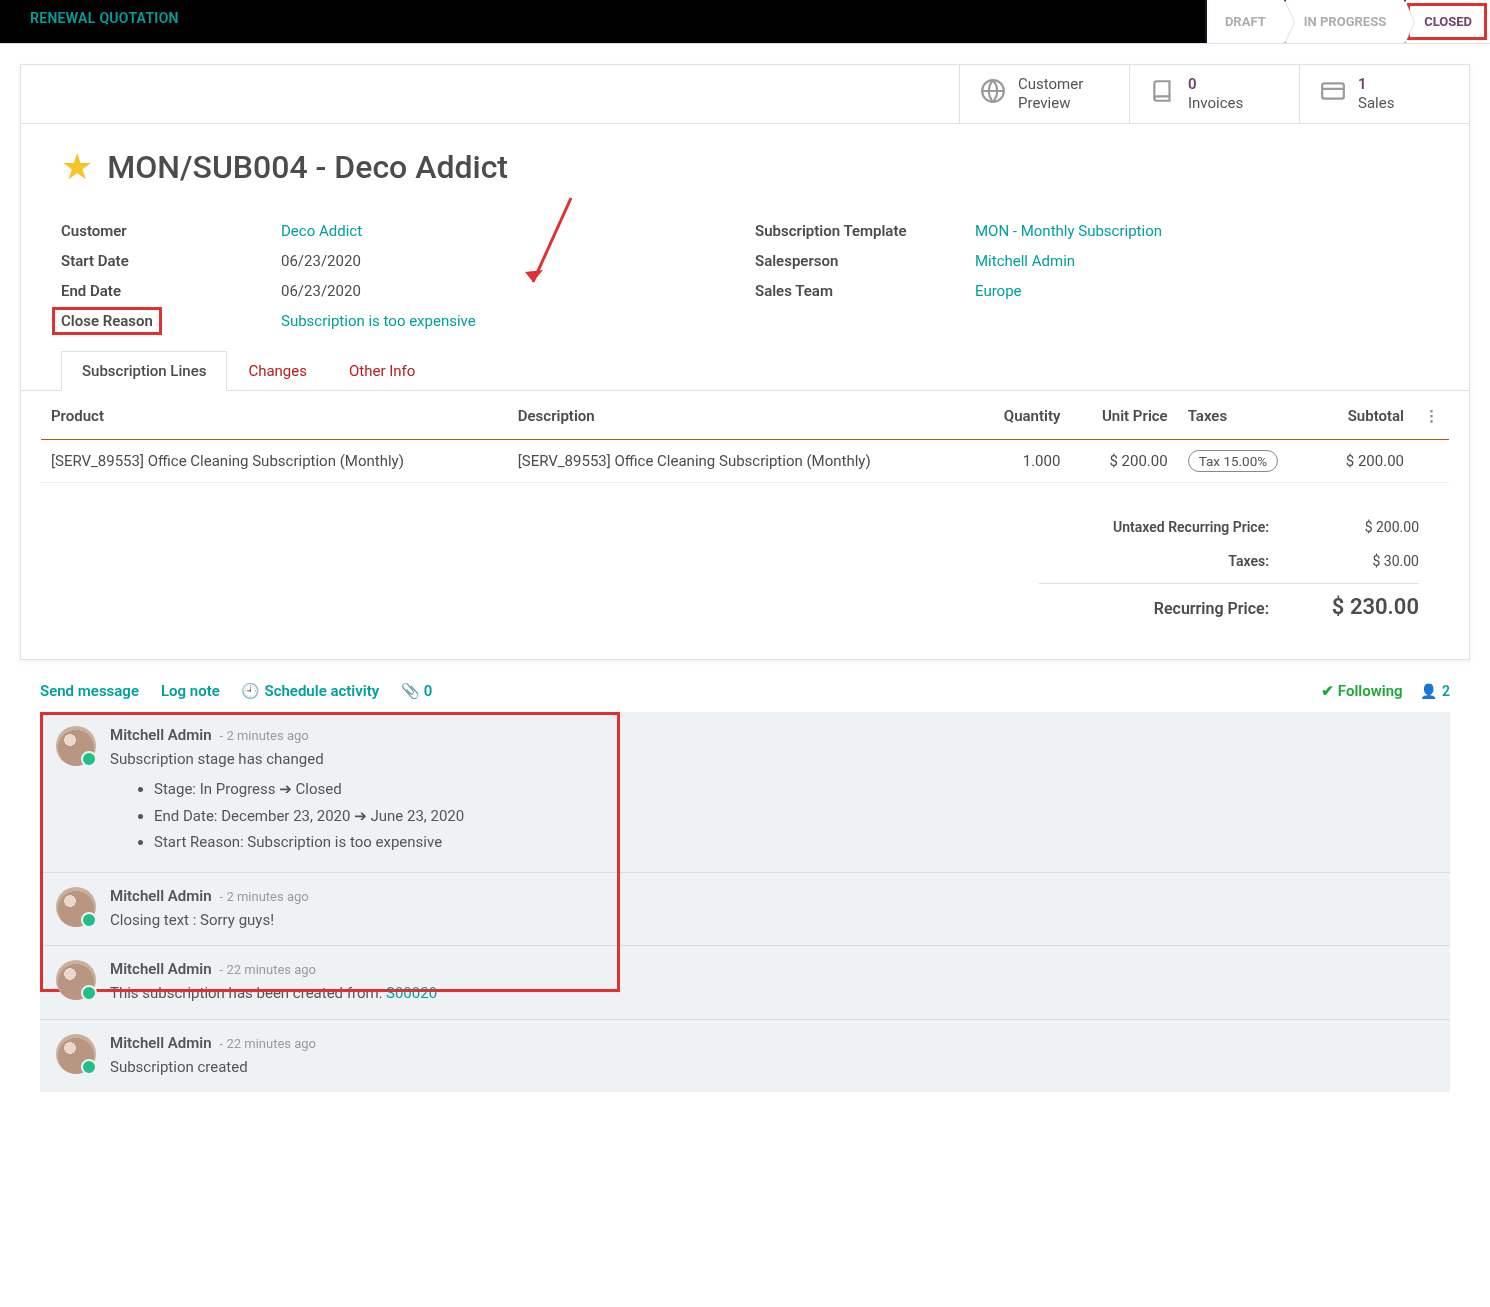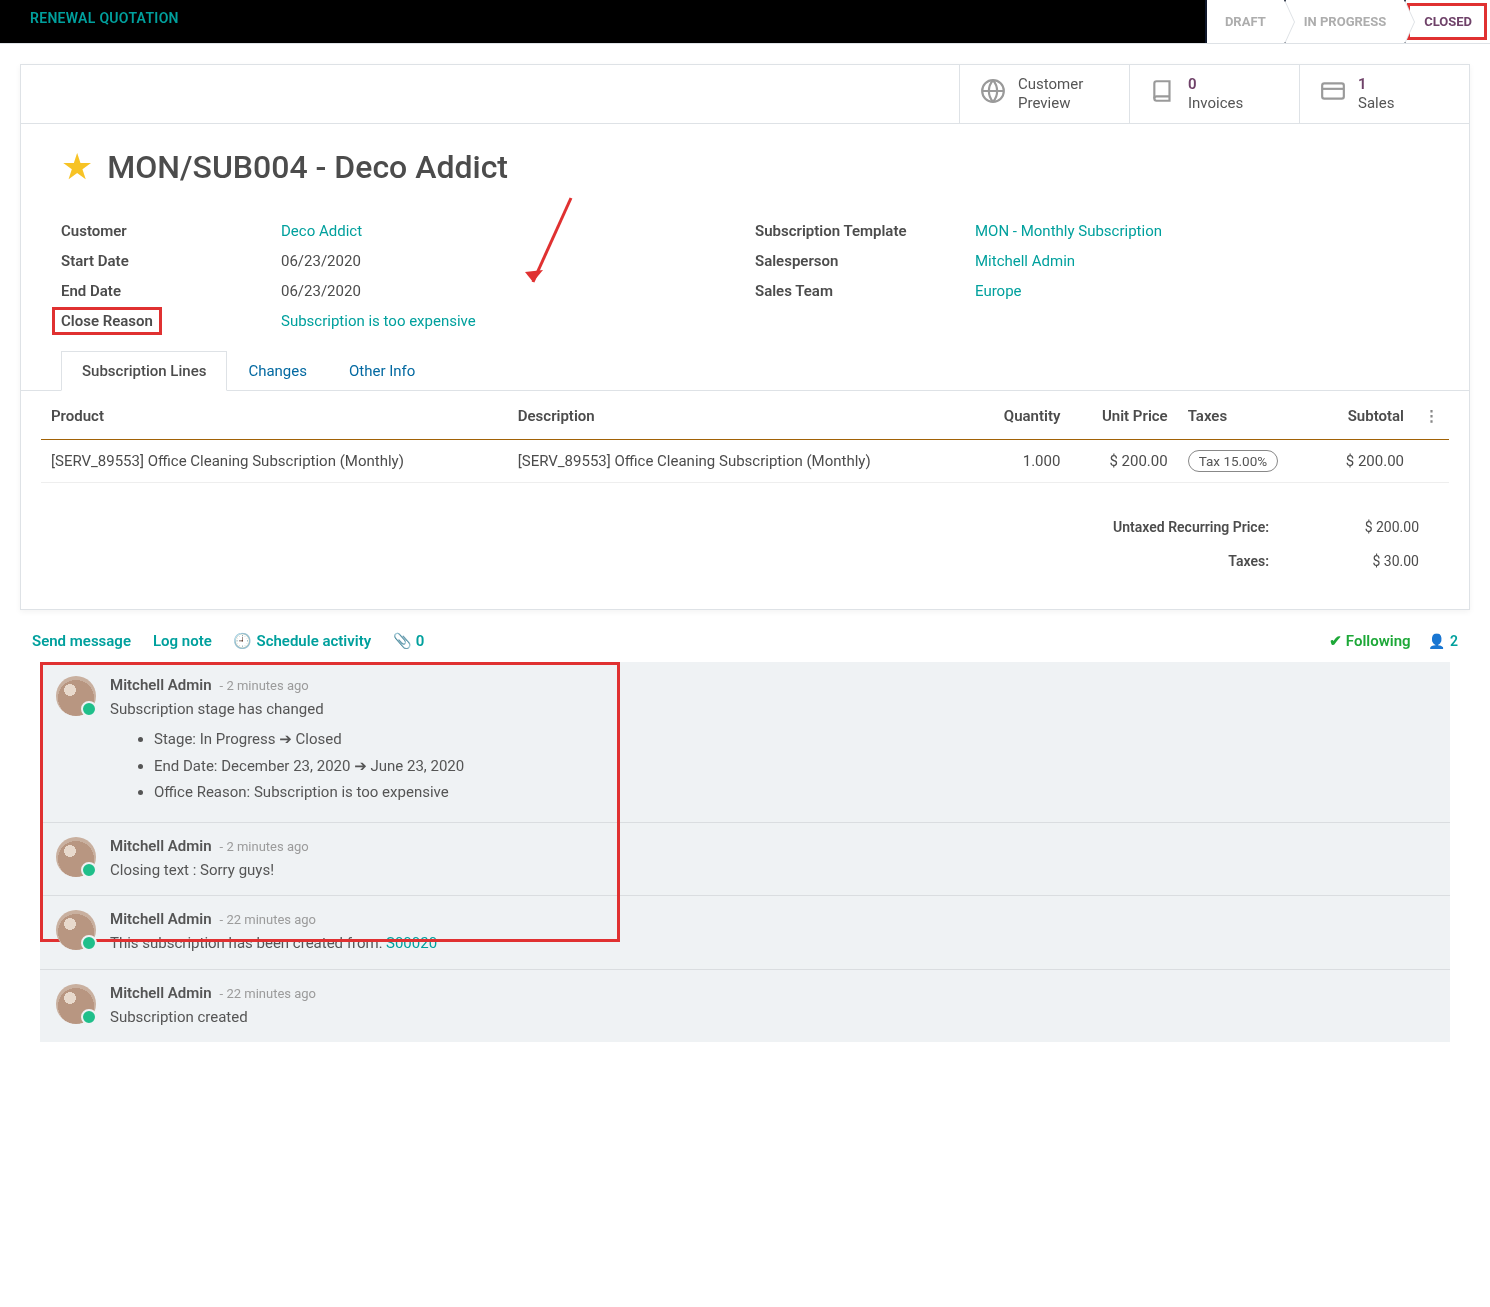--- a/index.html
+++ b/index.html
@@ -144,21 +144,21 @@
     .tabs {
       display:flex;
       border-bottom:1px solid #dee2e6;
       padding: 14px 40px 0 40px;
       gap:0;
     }
     .tab {
       padding: 10px 20px;
       border:1px solid transparent;
       border-bottom:none;
-      color:#0369a1;
+      color:#b91c1c;
       font-size:15px;
       cursor:pointer;
       position:relative;
       top:1px;
     }
     .tab.active {
       border-color:#dee2e6;
       border-bottom:1px solid #fff;
       color:#4c4c4c;
       font-weight:500;
@@ -215,21 +215,21 @@
     .tot-row .v { width:110px; text-align:right; }
     .tot-row.final { border-top:1px solid #dee2e6; padding-top:10px; }
     .tot-row.final .l { font-size:16px; }
     .tot-row.final .v { font-size:22px; font-weight:600; }
 
     
     .chat-toolbar {
       display:flex;
       align-items:flex-end;
       justify-content:space-between;
-      padding: 12px 32px;
+      padding: 12px 40px;
       position:relative;
     }
     .chat-left { display:flex; gap:22px; align-items:center; }
     .chat-action { color:#00a09d; font-weight:600; font-size:15px; cursor:pointer; display:flex; align-items:center; gap:4px; }
     .chat-action.green { color:#1da838; }
     .chat-toolbar .right { display:flex; gap:18px; align-items:center; }
     .followers { color:#00a09d; font-weight:600; display:flex; align-items:center; gap:4px; }
 
     
     .messages {
@@ -417,20 +417,24 @@
 
     <div class="totals">
       <div class="tot-row">
         <div class="l">Untaxed Recurring Price:</div>
         <div class="v">$ 200.00</div>
       </div>
       <div class="tot-row">
         <div class="l">Taxes:</div>
         <div class="v">$ 30.00</div>
       </div>
+      <div class="tot-row final">
+        <div class="l">Recurring Price:</div>
+        <div class="v">$ 230.00</div>
+      </div>
     </div>
   </div>
 </div>
 
 <div class="chat-toolbar">
   <div class="chat-left">
     <div class="chat-action">Send message</div>
     <div class="chat-action">Log note</div>
     <div class="chat-action">
       <span>🕘</span>
@@ -473,21 +477,21 @@
             <span class="arrow-inline"> ➔ </span>
             <span>Closed</span>
           </li>
           <li>
             <span>End Date:</span>
             <span>December 23, 2020</span>
             <span class="arrow-inline"> ➔ </span>
             <span>June 23, 2020</span>
           </li>
           <li>
-            <span>Office Reason:</span>
+            <span>Start Reason:</span>
             <span>Subscription is too expensive</span>
           </li>
         </ul>
       </div>
     </div>
   </div>
 
   <div class="msg">
     <div class="avatar"></div>
     <div class="msg-body">

